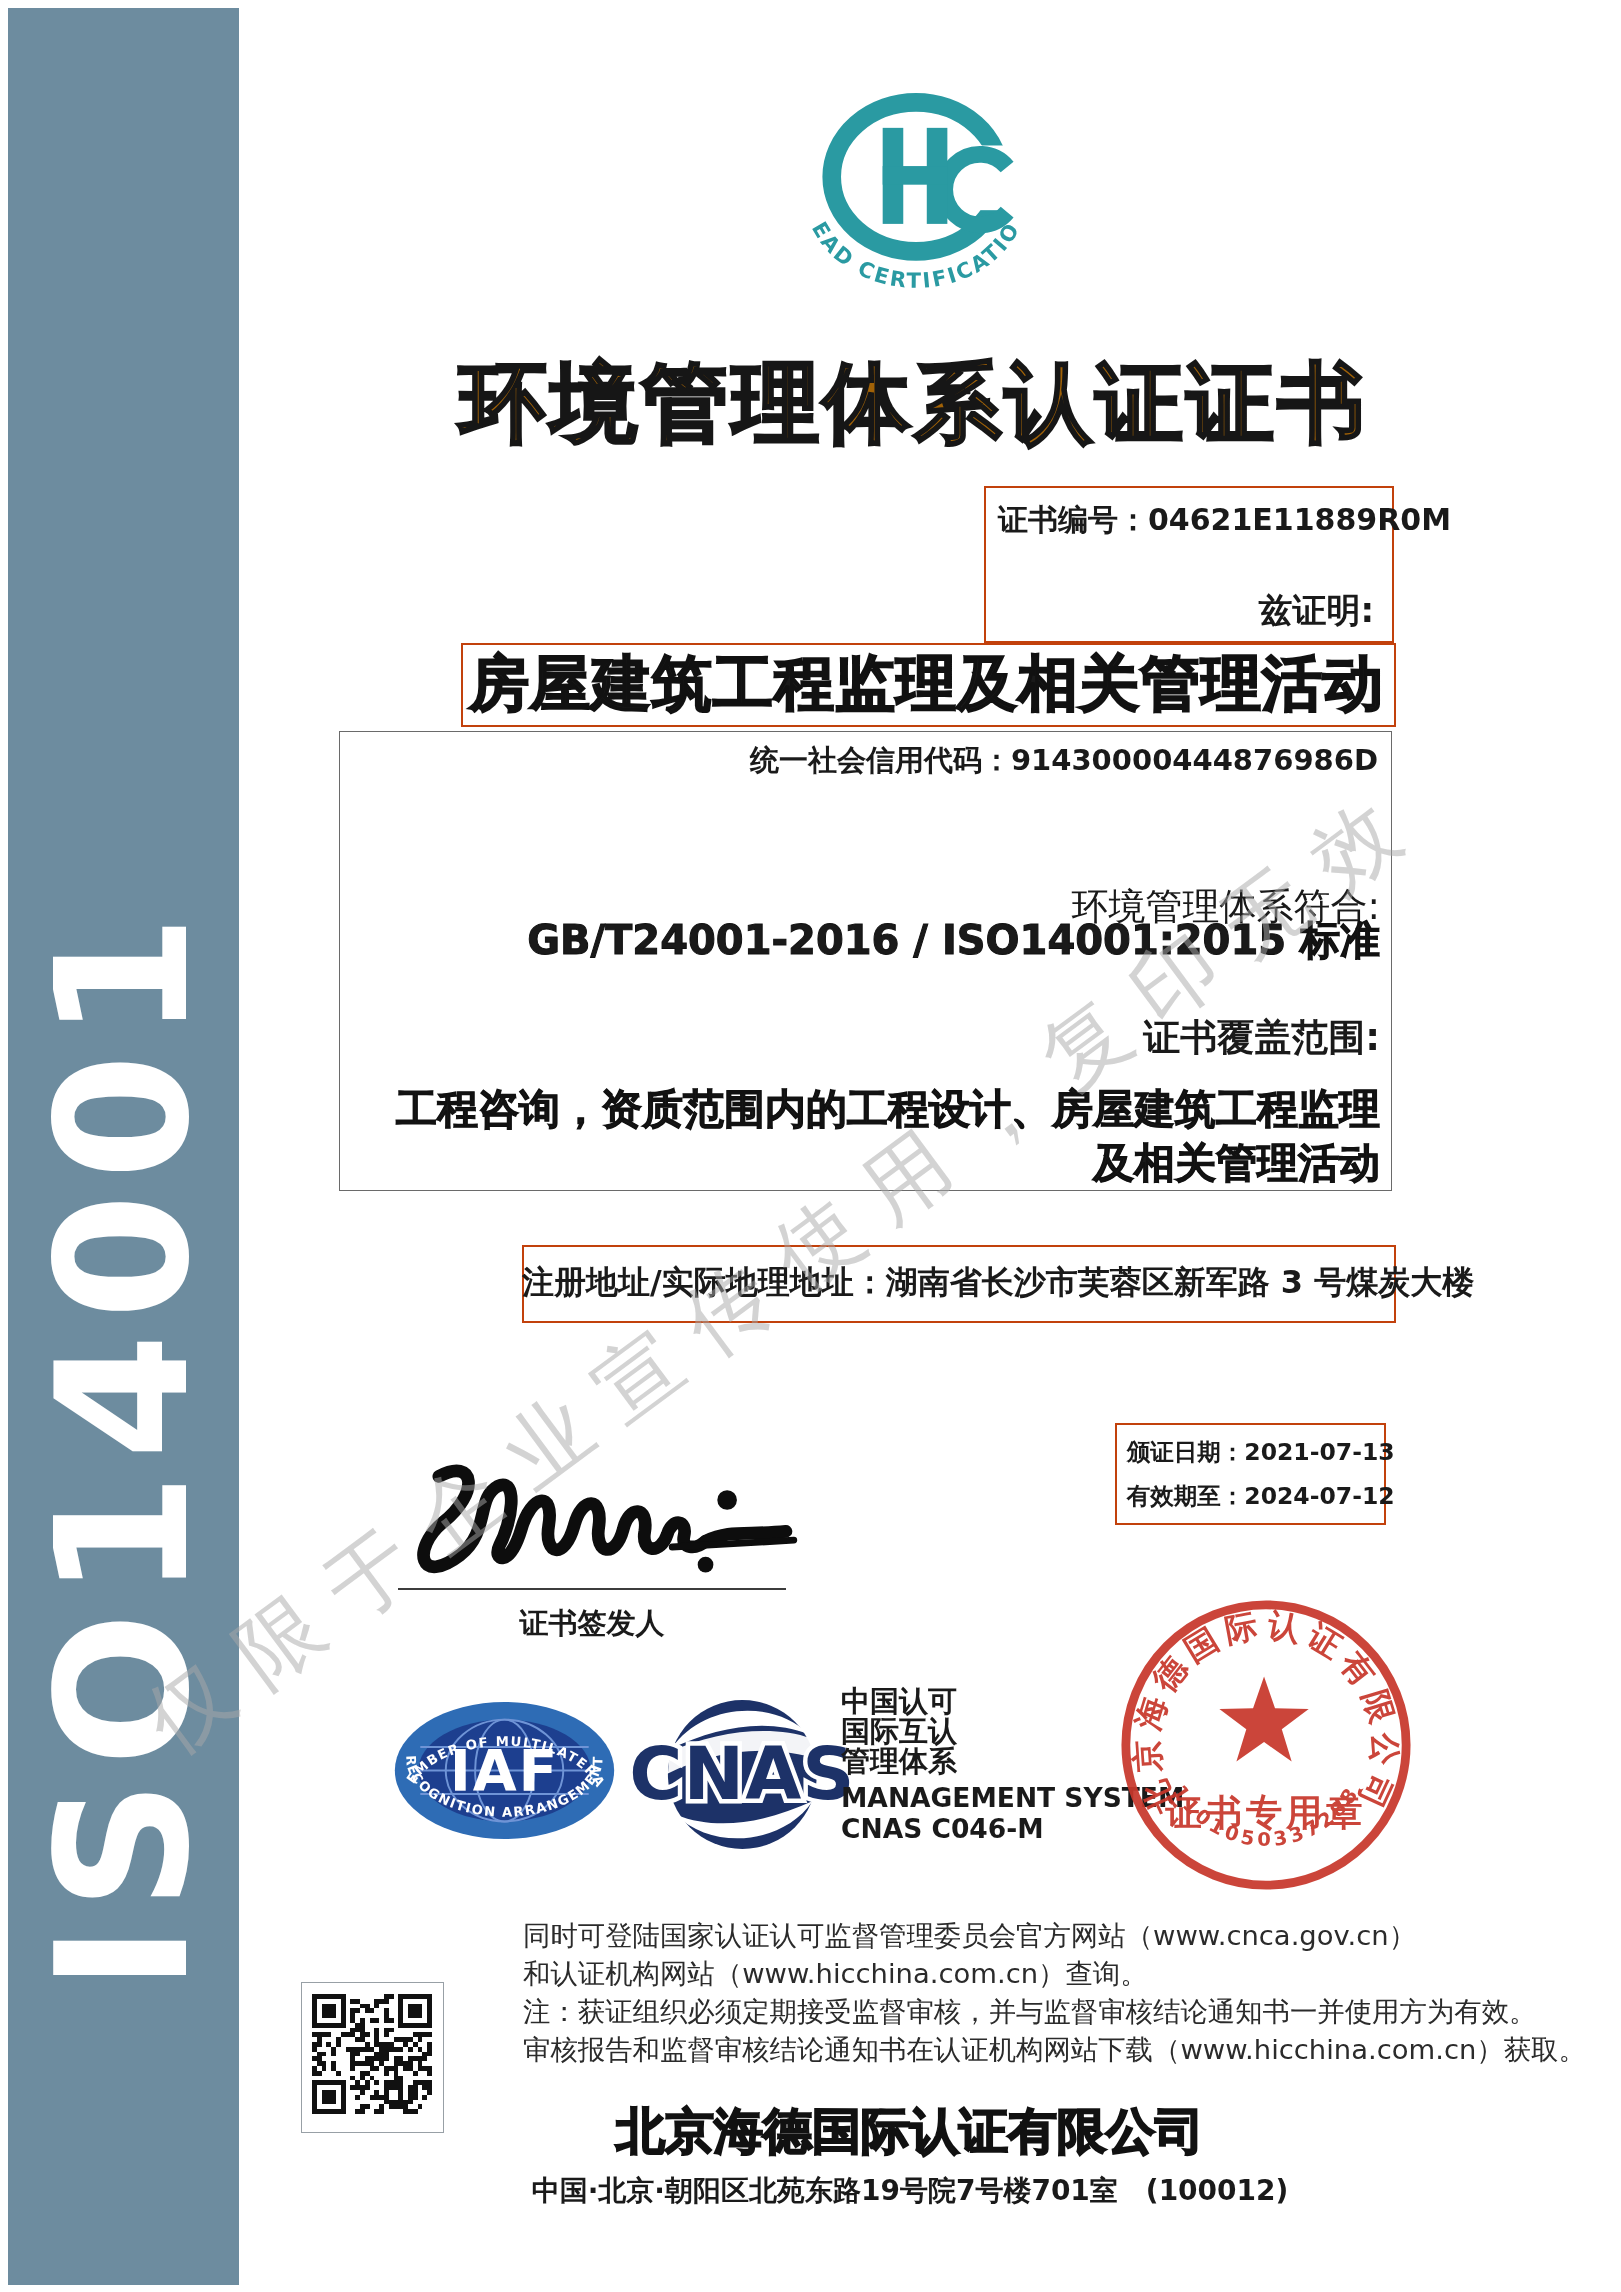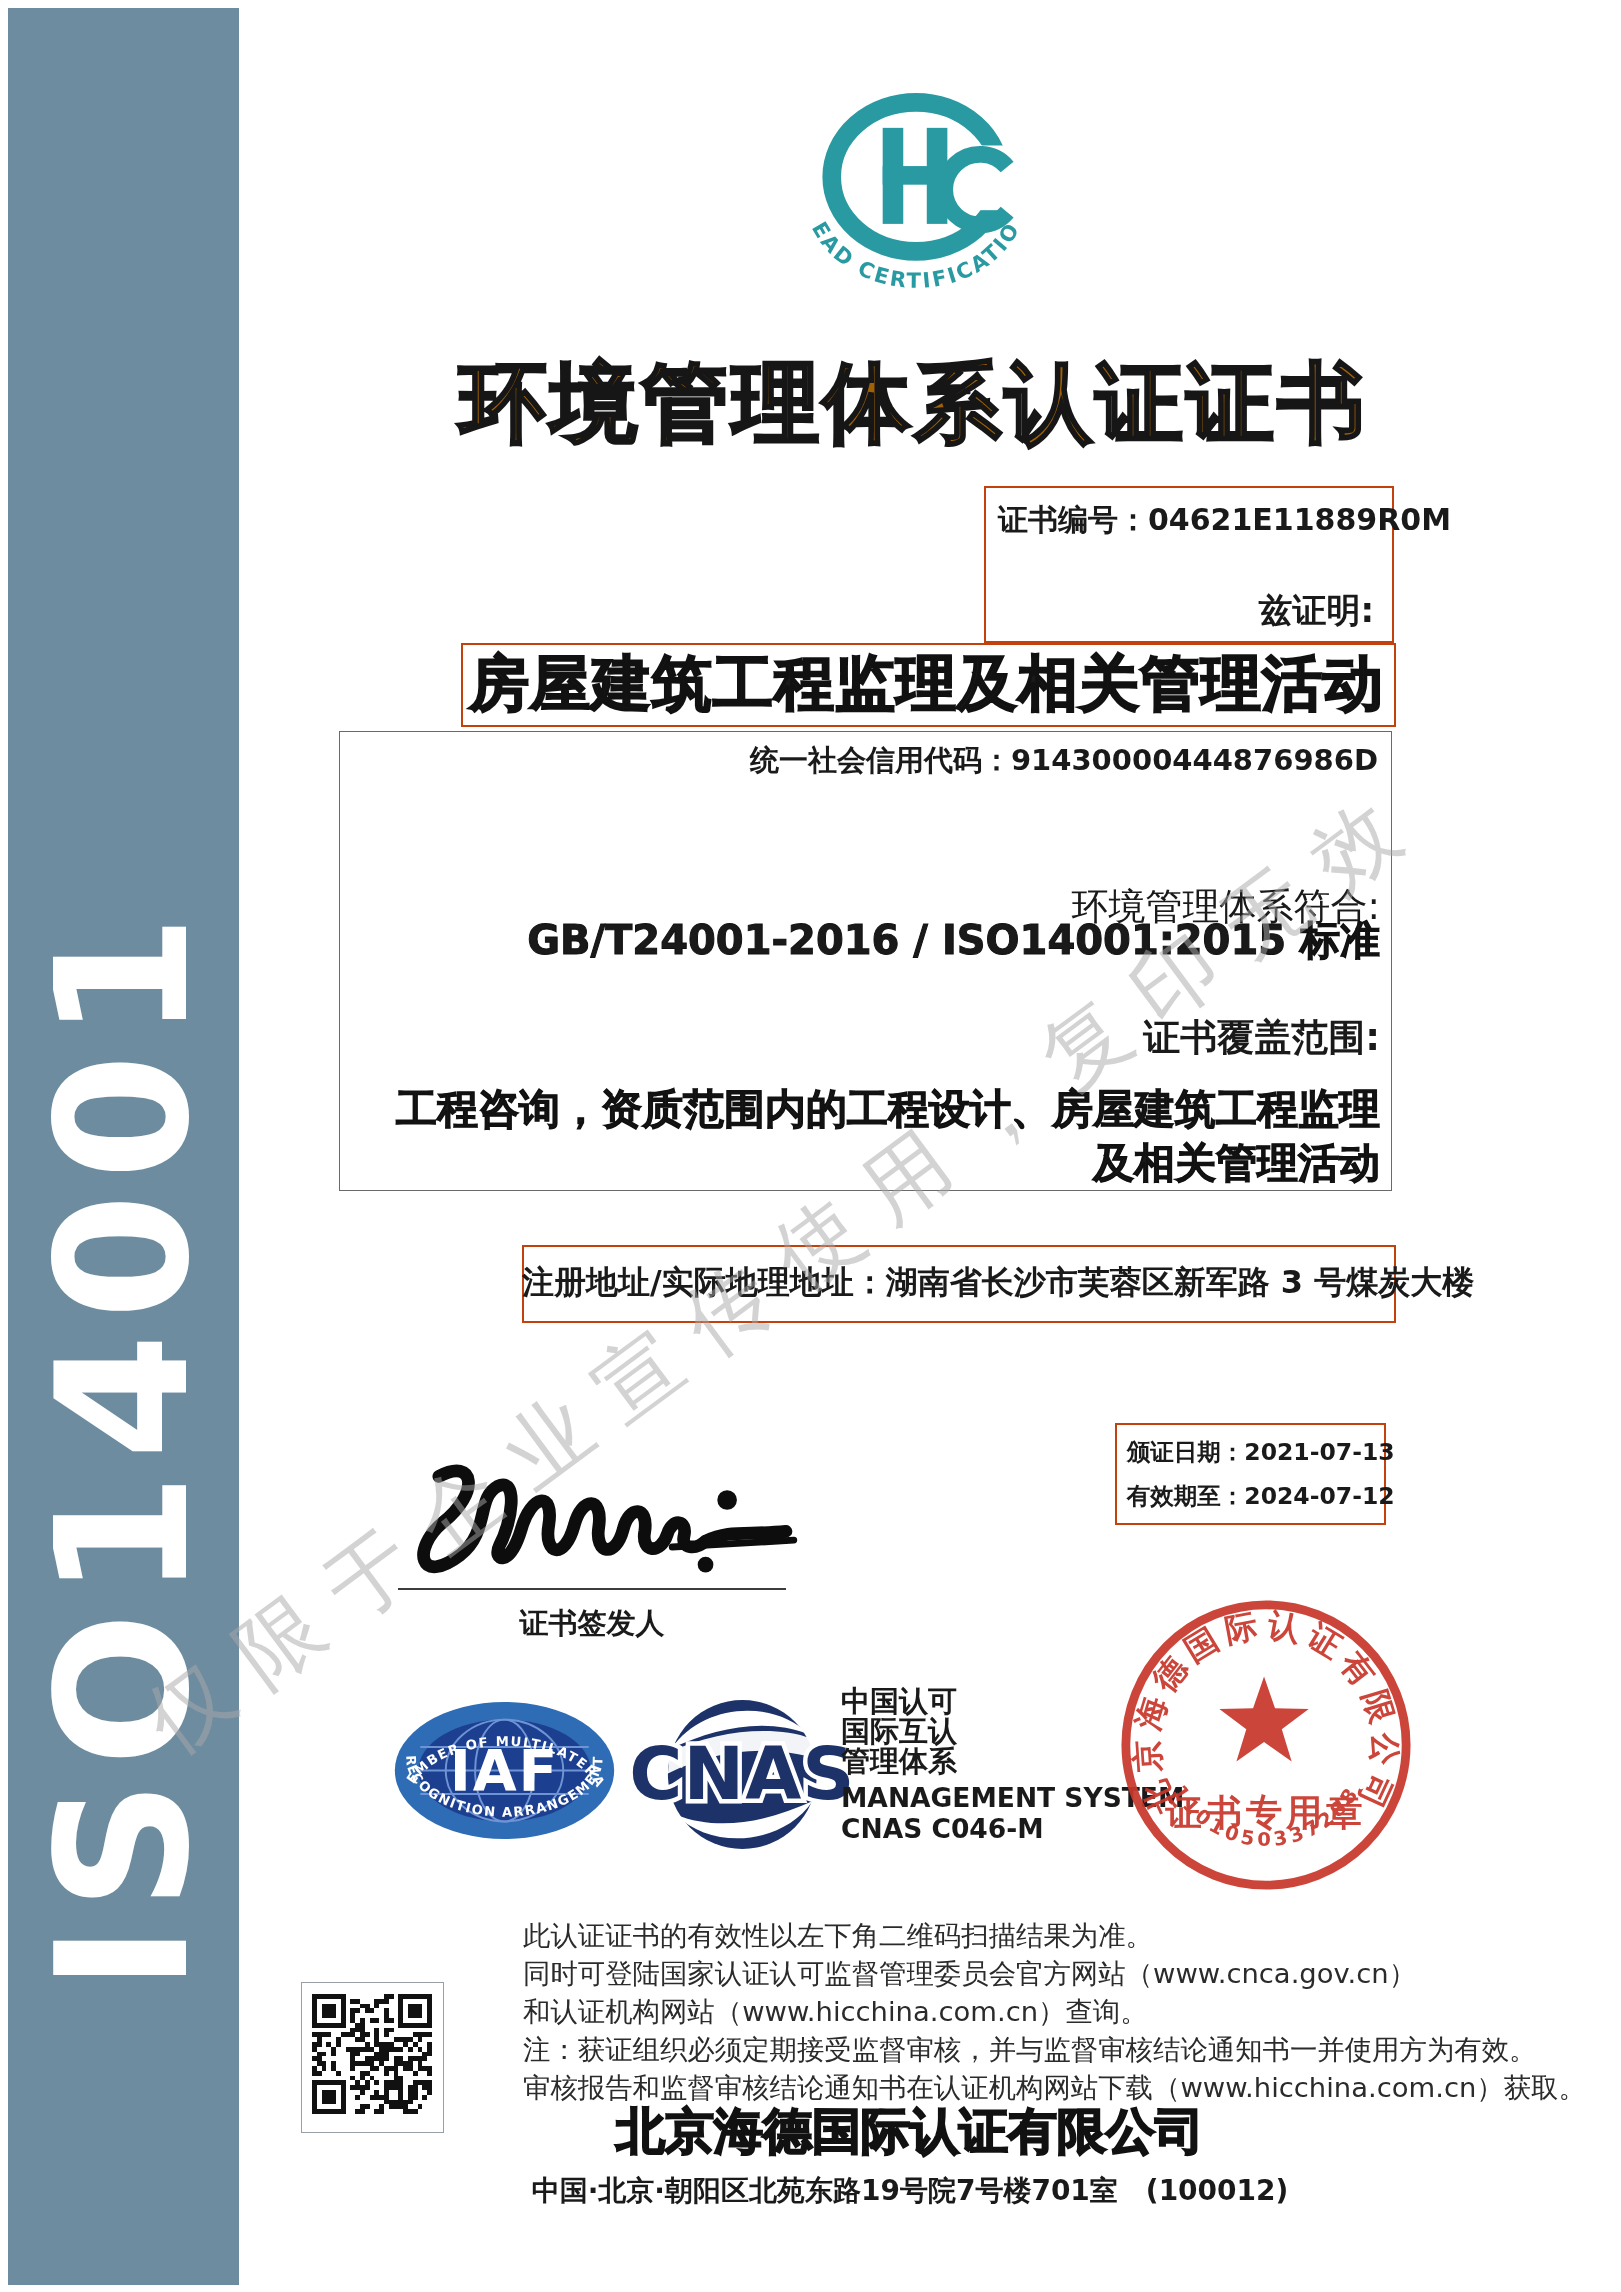--- a/index.html
+++ b/index.html
@@ -202,21 +202,20 @@
   </text>
   <polygon fill="#c8382c" points="148,85 159.2,117.6 193.6,118.2 166.1,138.9 176.2,171.8 148,152 119.8,171.8 129.9,138.9 102.4,118.2 136.8,117.6"></polygon>
   <text x="150" y="237" text-anchor="middle" font-size="37" font-weight="700" fill="#c8382c" letter-spacing="4">证书专用章</text>
   <path id="sealBottom" d="M 52,198 A 110,110 0 0 0 248,198" fill="none"></path>
   <text font-size="20" font-weight="600" fill="#c8382c" letter-spacing="4">
     <textPath href="#sealBottom" startOffset="50%" text-anchor="middle">1101050337288</textPath>
   </text>
 </svg>
 
 <div class="abs footnotes">
-  <div>此认证证书的有效性以左下角二维码扫描结果为准。</div>
   <div>同时可登陆国家认证认可监督管理委员会官方网站（www.cnca.gov.cn）</div>
   <div>和认证机构网站（www.hicchina.com.cn）查询。</div>
   <div>注：获证组织必须定期接受监督审核，并与监督审核结论通知书一并使用方为有效。</div>
   <div>审核报告和监督审核结论通知书在认证机构网站下载（www.hicchina.com.cn）获取。</div>
 </div>
 
 <div class="abs qr-box"></div>
 <svg class="abs" style="left:312px;top:1994px;" width="120" height="120" viewBox="0 0 25 25" shape-rendering="crispEdges">
   <g id="qr-modules" fill="#111">
       <rect x="15" y="0" width="1" height="1"></rect>

